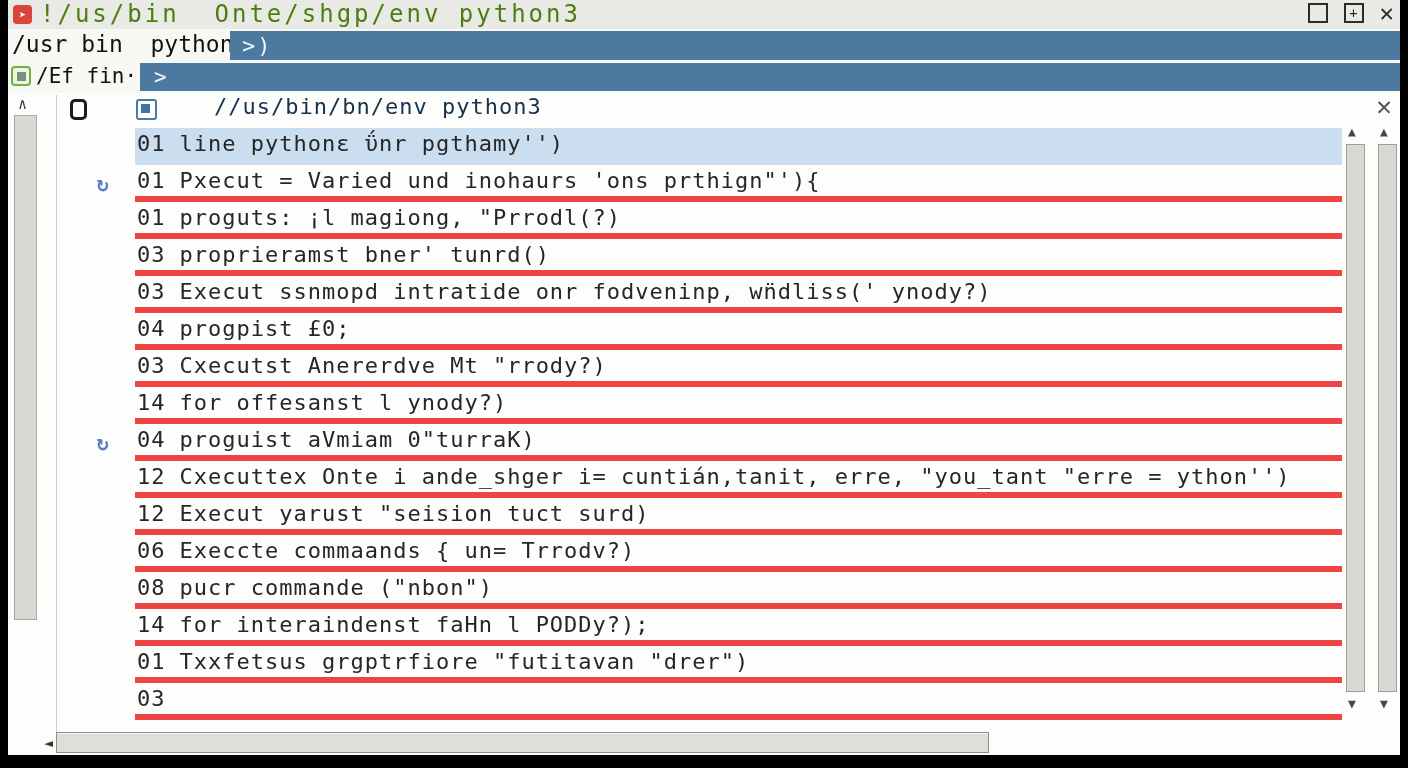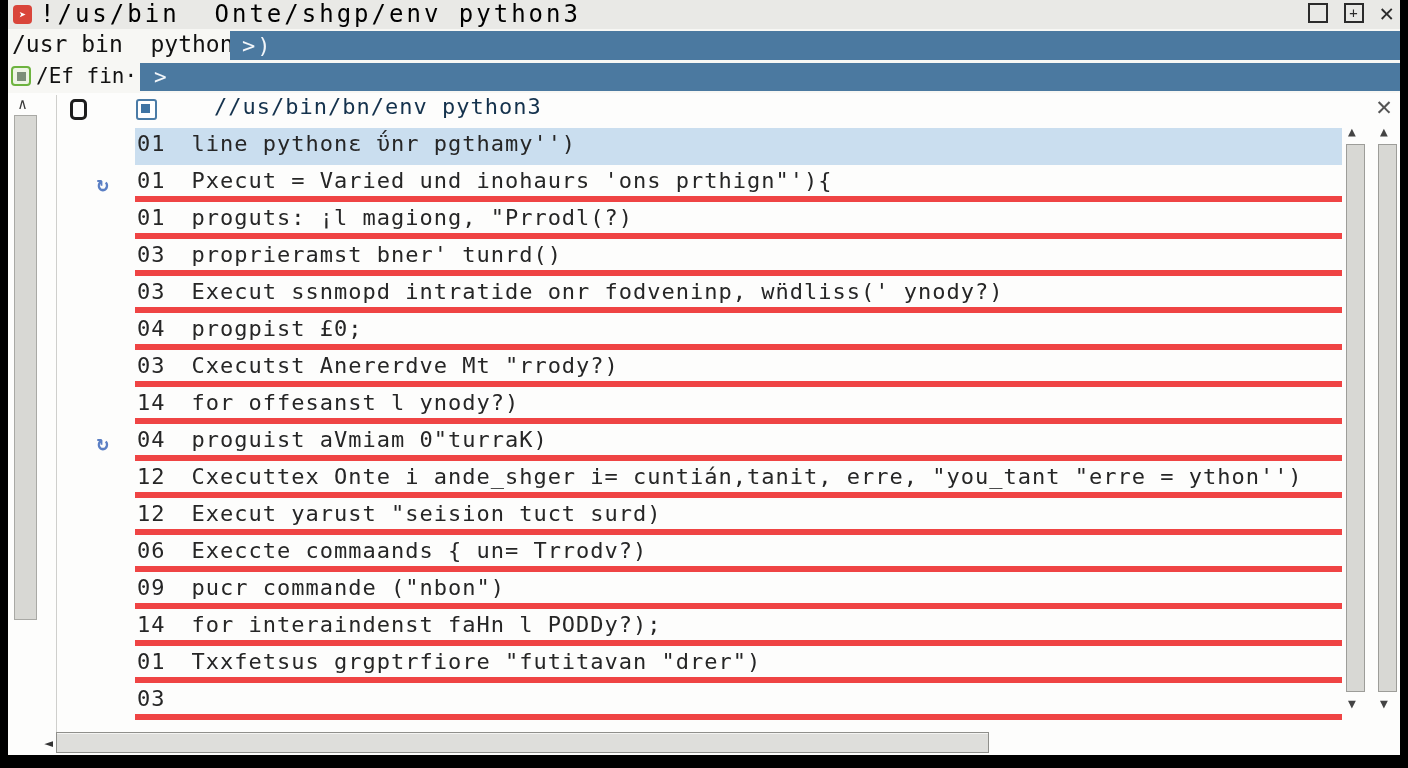--- a/index.html
+++ b/index.html
@@ -7,21 +7,21 @@
               font-family:"DejaVu Sans Mono","Liberation Mono",monospace; }
   #screen { position:absolute; left:8px; top:0; width:1392px; height:755px;
             background:#ffffff; overflow:hidden; }
 
   
   .titlebar { position:absolute; left:0; top:0; width:100%; height:29px;
               background:#e9e9e6; display:flex; align-items:center; }
   .app-icon { width:19px; height:19px; margin-left:5px; background:#d9453a;
               border-radius:4px; display:flex; align-items:center; justify-content:center;
               color:#fff; font-size:12px; font-weight:bold; transform:none; }
-  .title-text { margin-left:8px; font-size:24px; letter-spacing:3px; color:#000000;
+  .title-text { margin-left:8px; font-size:24px; letter-spacing:3px; color:#4d7c0f;
                 white-space:pre; line-height:29px; }
   .win-controls { position:absolute; right:6px; top:3px; display:flex; gap:16px; align-items:center; }
   .wc-box { width:20px; height:20px; border:2px solid #2b2b2b; background:transparent;
             display:flex; align-items:center; justify-content:center;
             font-size:14px; color:#2b2b2b; line-height:1; }
   .wc-x { font-size:24px; color:#2b2b2b; line-height:20px; }
 
   
   .tabrow1 { position:absolute; left:0; top:29px; width:100%; height:33px; background:#f7f7f4; }
   .tabrow1-label { position:absolute; left:4px; top:2px; font-size:23px; color:#111; white-space:pre; }
@@ -55,21 +55,21 @@
   
   .code-rows { position:absolute; left:82px; top:35px; width:1252px; }
   .code-row { display:flex; height:37px; align-items:stretch; }
   .gutter-cell { width:45px; display:flex; align-items:center; }
   .refresh-glyph { visibility:hidden; color:#5b7fc4; font-size:22px; margin-left:6px;
                    font-weight:bold; transform:scaleX(0.9); }
   .row-content { flex:1; display:flex; align-items:center; border-bottom:6px solid #ef4444;
                  font-size:22px; letter-spacing:1px; color:#262626; background:transparent; }
   .row-content.selected { background:#cadeef; border-bottom-color:#cadeef; }
   .line-number { margin-left:2px; }
-  .line-text { margin-left:26px; white-space:pre; }
+  .line-text { margin-left:14px; white-space:pre; }
 
   
   .vbar { position:absolute; width:24px; top:35px; height:625px; }
   .vbar-a { left:1336px; } .vbar-b { left:1368px; }
   .vbar .arr-up { position:absolute; top:-4px; left:4px; font-size:13px; color:#444; }
   .vbar .thumb { position:absolute; left:2px; top:16px; width:19px; height:548px;
                  background:#d8d8d4; border:1px solid #9d9d99; }
   .vbar .arr-dn { position:absolute; top:568px; left:4px; font-size:13px; color:#444; }
 
   
@@ -233,21 +233,21 @@
     <div class="row-content">
       <span class="line-number">06</span>
       <span class="line-text">Execcte commaands { un= Trrodv?)</span>
     </div>
   </div>
         <div class="code-row">
     <div class="gutter-cell">
       <span class="refresh-glyph"></span>
     </div>
     <div class="row-content">
-      <span class="line-number">09</span>
+      <span class="line-number">08</span>
       <span class="line-text">pucr commande ("nbon")</span>
     </div>
   </div>
         <div class="code-row">
     <div class="gutter-cell">
       <span class="refresh-glyph"></span>
     </div>
     <div class="row-content">
       <span class="line-number">14</span>
       <span class="line-text">for interaindenst faHn l PODDy?);</span>

